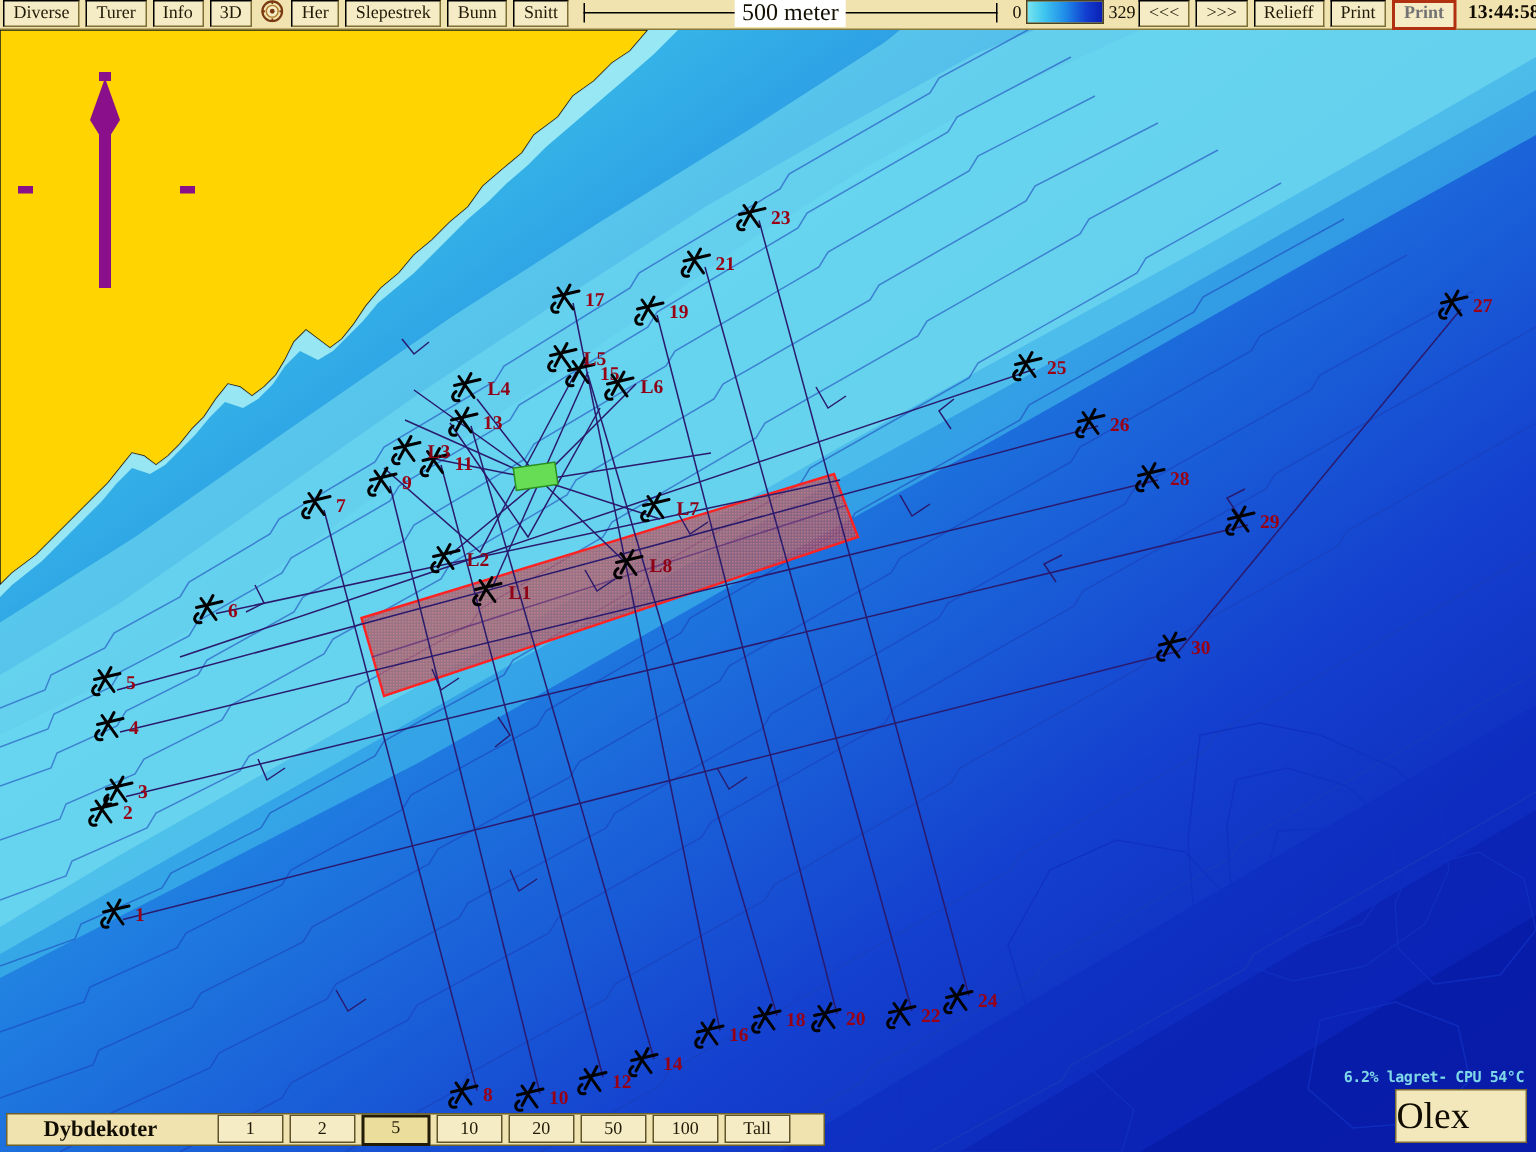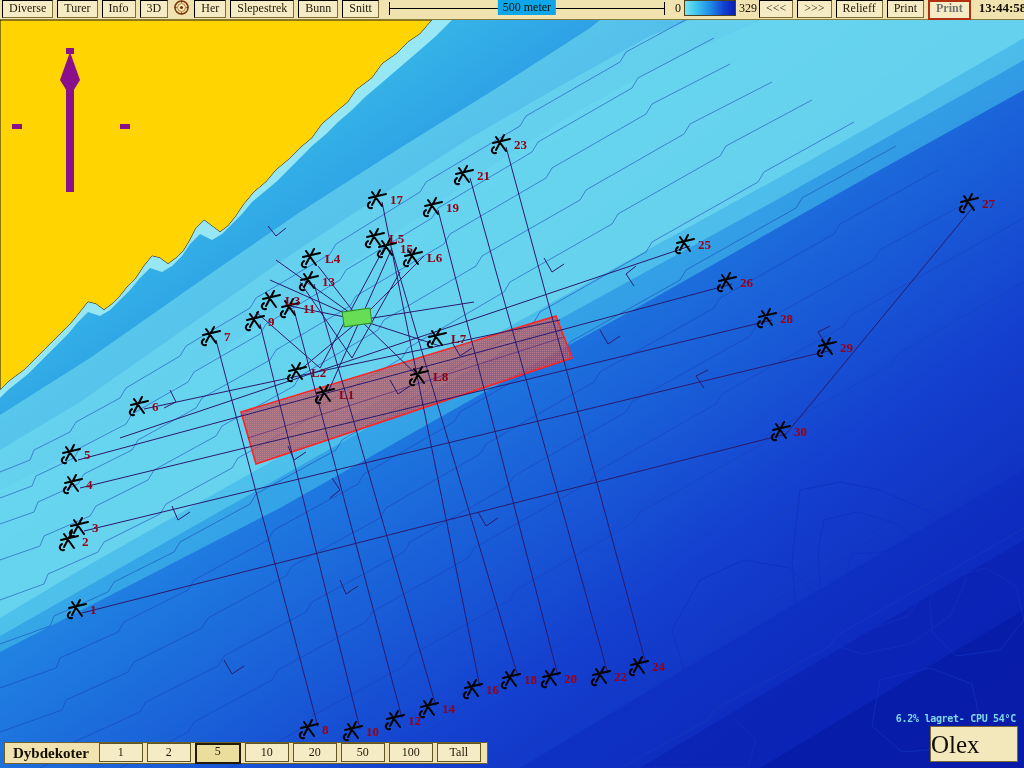--- a/index.html
+++ b/index.html
@@ -16,33 +16,33 @@
     background:#f5ecc6;border:1px solid #000;border-right-color:#7d6f34;border-bottom-color:#7d6f34;
     font-family:"Liberation Serif",serif;font-size:12px;color:#201a06;white-space:nowrap;cursor:pointer;}
   .tb-btn.print{color:#737373;border:2px solid #b03010;line-height:13px;font-weight:bold;}
   .icon-her{width:15px;height:15px;margin:0 3px 0 4px;flex:0 0 auto;}
 
   
   #scalewrap{display:flex;align-items:center;margin-left:8px;flex:0 0 auto;width:276px;position:relative;height:16px;}
   #scalewrap .srule{position:absolute;left:0;right:0;top:8px;height:1px;background:#000;}
   #scalewrap .scap{position:absolute;top:2px;width:1px;height:13px;background:#000;}
   #scalewrap .scap.l{left:0;} #scalewrap .scap.r{right:0;}
-  #scalelabel{position:absolute;left:50%;transform:translateX(-50%);top:0px;background:#0ea5e9;
-    padding:0 5px;font-size:12px;color:#151004;white-space:nowrap;}
+  #scalelabel{position:absolute;left:50%;transform:translateX(-50%);top:0px;background:#ffffff;
+    padding:0 5px;font-size:16px;color:#151004;white-space:nowrap;}
 
   
   #legendwrap{display:flex;align-items:center;margin-left:10px;flex:0 0 auto;font-size:12px;color:#151004;}
   #legendgrad{width:50px;height:14px;margin:0 3px;border:1px solid #4a4220;
     background:linear-gradient(to right,#77e4ef 0%,#3fc6ef 22%,#1f8ce8 50%,#123fd0 78%,#0a1fb4 100%);}
 
   #clock{font-family:"Liberation Serif",serif;font-weight:bold;font-size:13px;color:#100c02;margin-left:6px;letter-spacing:0px;}
 
   #botbar{bottom:0;height:28px;background:transparent;border:0;padding:0;}
   #botbar-inner{position:absolute;left:4px;bottom:4px;height:22px;background:#f0e3b0;
-    border:1px solid #6d6029;display:flex;align-items:center;padding:0 4px;box-sizing:border-box;}
+    border:1px solid #6d6029;display:flex;align-items:center;padding:0 20px;box-sizing:border-box;gap:30px;}
   #dyb-label{font-weight:bold;font-size:15px;color:#120e02;padding:0 8px 0 4px;font-family:"Liberation Serif",serif;}
   .dyb-btn{min-width:30px;text-align:center;height:17px;line-height:16px;margin:0 2px;padding:0 6px;
     background:#f5ecc6;border:1px solid #5f5526;font-size:12px;color:#201a06;cursor:pointer;}
   .dyb-btn.sel{background:#ebdd9c;border:2px solid #221c06;line-height:13px;}
 
   
   #map{position:absolute;left:0;top:20px;width:1024px;height:748px;overflow:hidden;}
   #mapsvg{position:absolute;left:0;top:0;}
 
   

